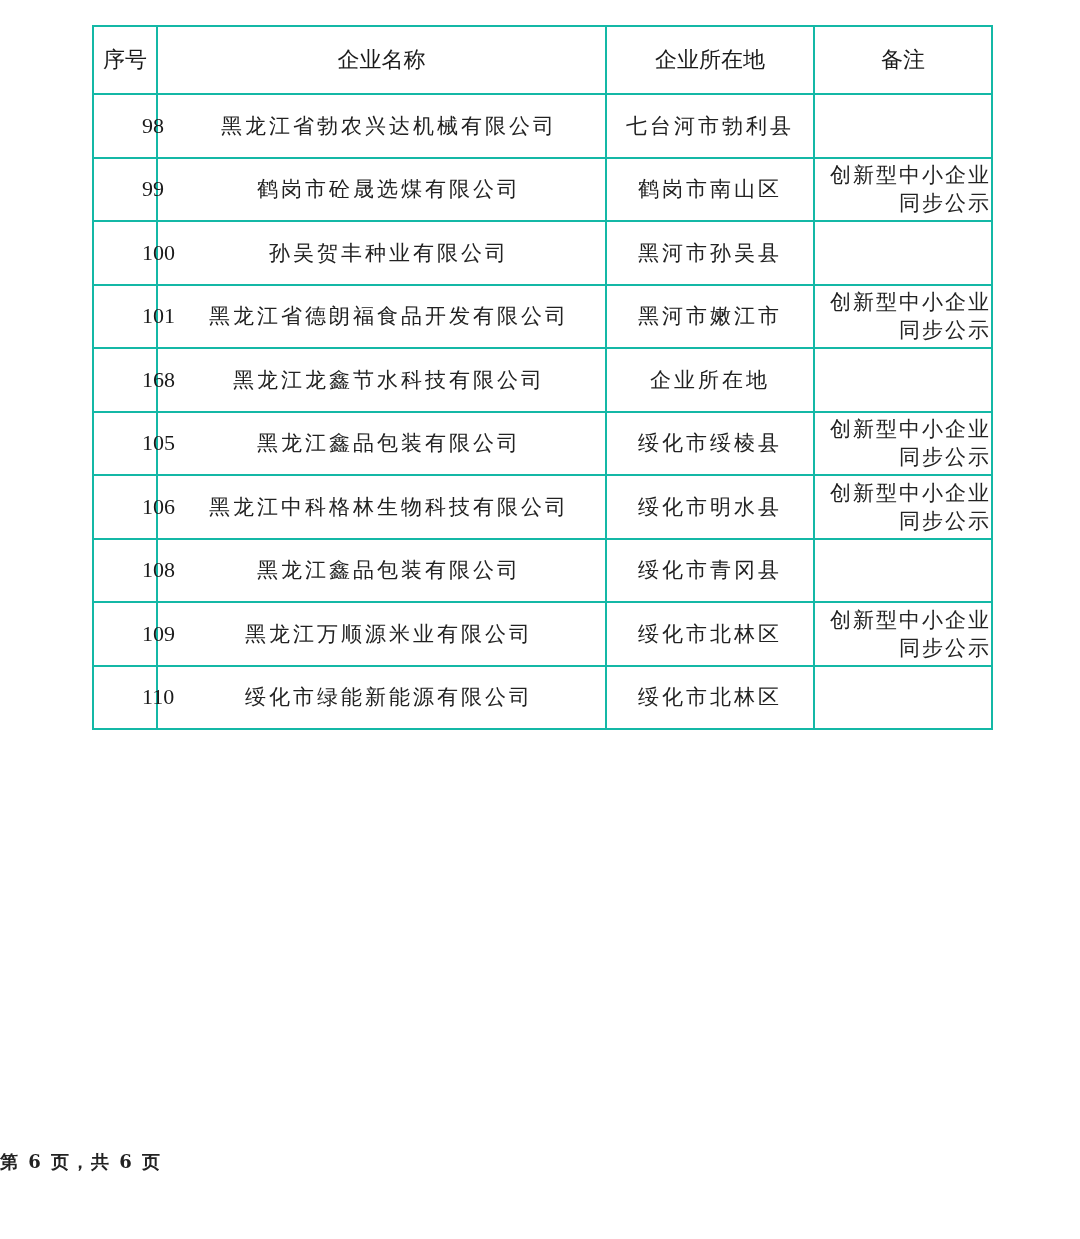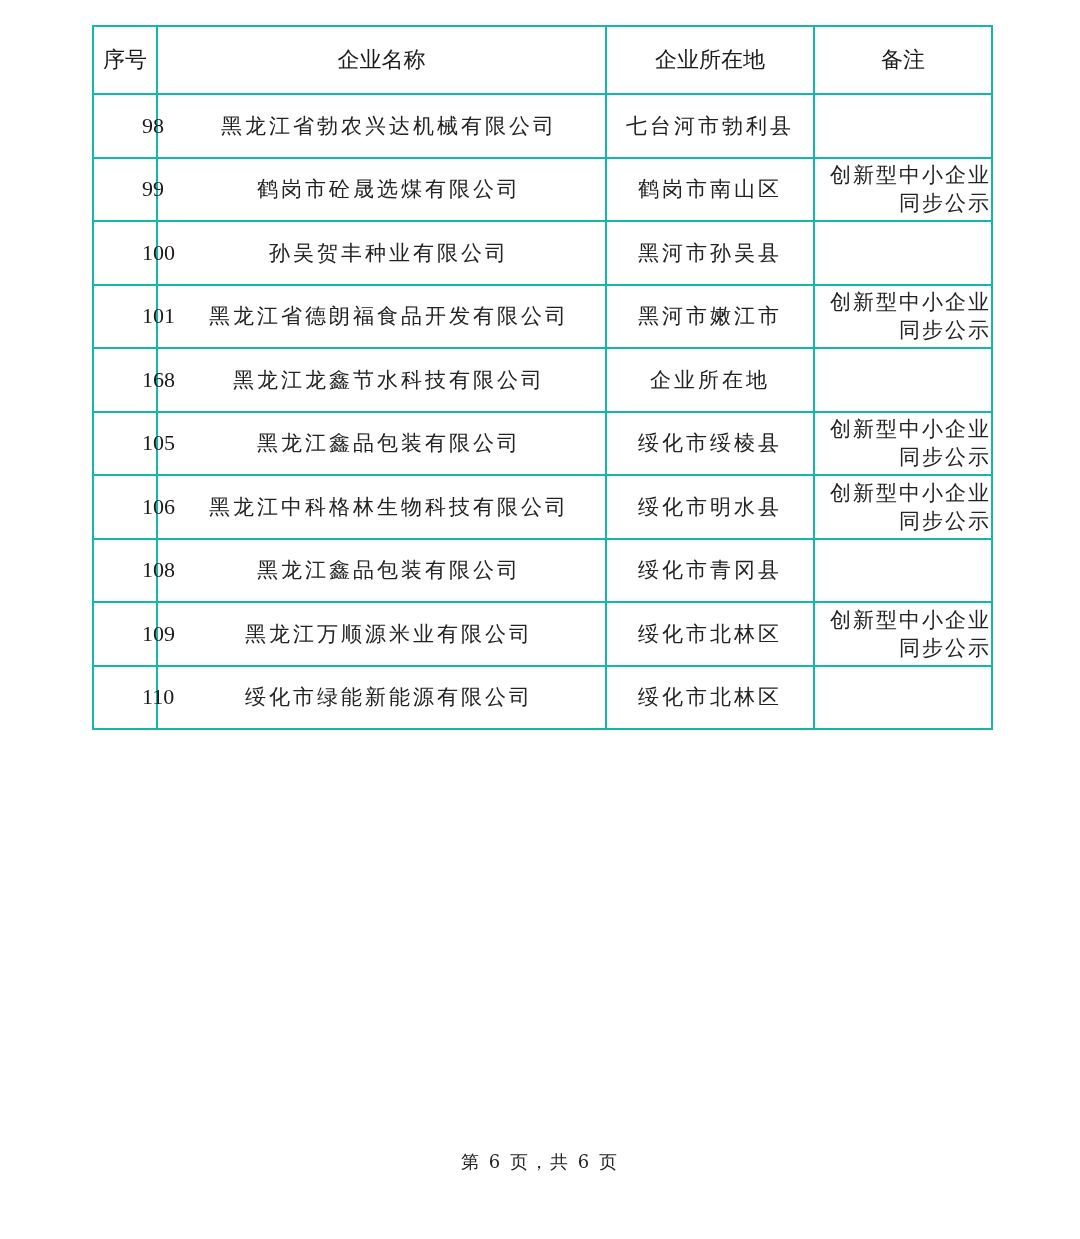--- a/index.html
+++ b/index.html
@@ -75,24 +75,24 @@
     }
     .note-line {
       display: block;
       white-space: nowrap;
     }
     .page-footer {
       position: absolute;
       top: 1150px;
       left: 0;
       width: 1080px;
-      text-align: center;
       font-size: 18px;
       letter-spacing: 2px;
       color: #222222;
+      font-weight: bold;
     }
   </style>
 </head>
 <body>
 
 <div class="table-wrap">
   <table>
     <colgroup>
       <col class="c-seq">
       <col class="c-name">

